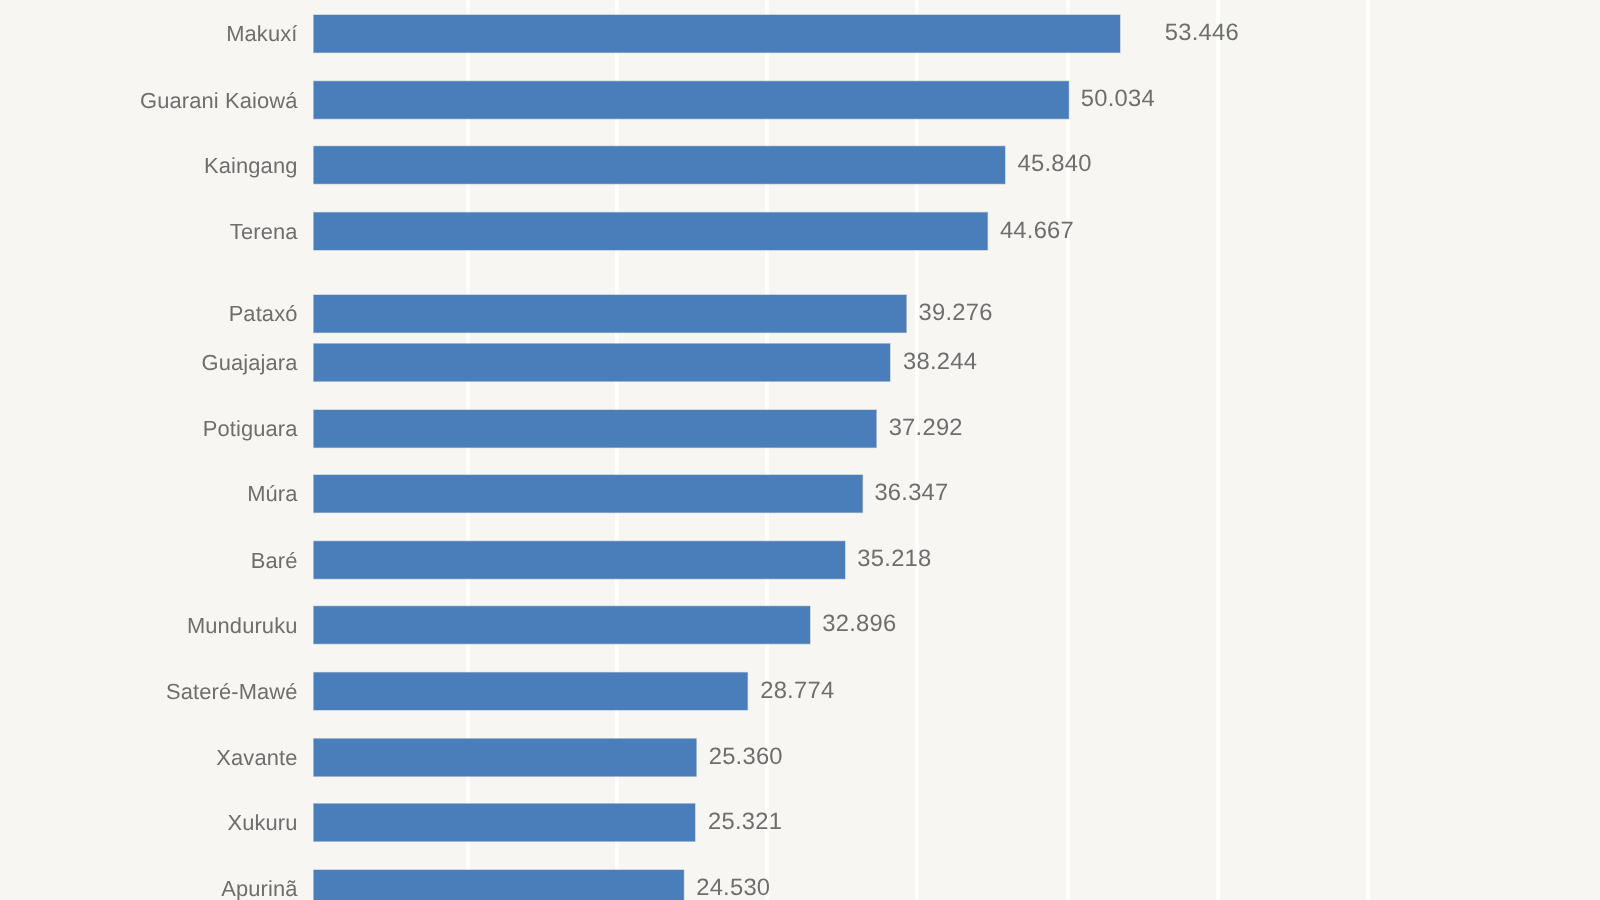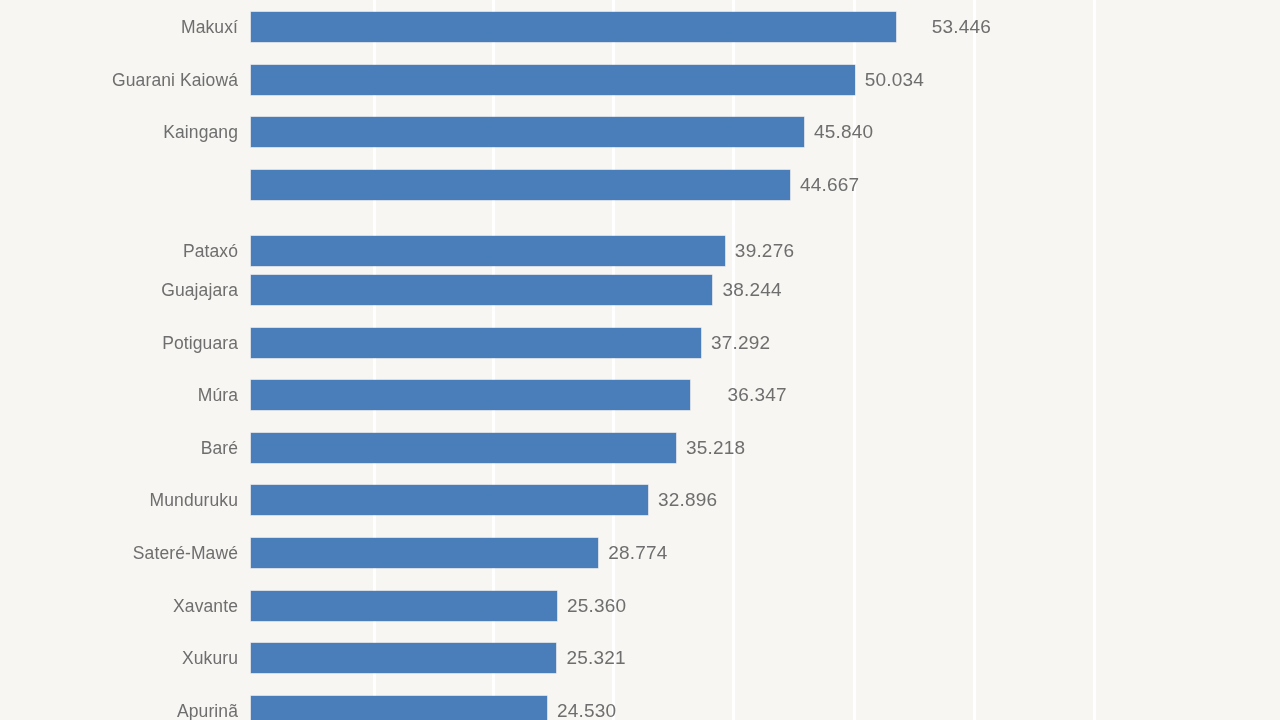--- a/index.html
+++ b/index.html
@@ -107,20 +107,21 @@
         <div class="row-label">Guarani Kaiowá</div>
         <div class="bar" style="width: 603.66px; background: rgb(74, 126, 187);"></div>
         <div class="bar-value" style="left: 864.66px;">50.034</div>
       </div>
       <div class="row" style="top: 117.2px;">
         <div class="row-label">Kaingang</div>
         <div class="bar" style="width: 553.06px; background: rgb(74, 126, 187);"></div>
         <div class="bar-value" style="left: 814.06px;">45.840</div>
       </div>
       <div class="row" style="top: 169.8px;">
+        <div class="row-label">Terena</div>
         <div class="bar" style="width: 538.907px; background: rgb(74, 126, 187);"></div>
         <div class="bar-value" style="left: 799.907px;">44.667</div>
       </div>
       <div class="row" style="top: 236px;">
         <div class="row-label">Pataxó</div>
         <div class="bar" style="width: 473.865px; background: rgb(74, 126, 187);"></div>
         <div class="bar-value" style="left: 734.865px; text-align: right;">39.276</div>
       </div>
       <div class="row" style="top: 275px;">
         <div class="row-label">Guajajara</div>
@@ -128,21 +129,21 @@
         <div class="bar-value" style="left: 722.414px;">38.244</div>
       </div>
       <div class="row" style="top: 327.6px;">
         <div class="row-label">Potiguara</div>
         <div class="bar" style="width: 449.928px; background: rgb(74, 126, 187);"></div>
         <div class="bar-value" style="left: 710.928px;">37.292</div>
       </div>
       <div class="row" style="top: 380.2px;">
         <div class="row-label">Múra</div>
         <div class="bar" style="width: 438.527px; background: rgb(74, 126, 187);"></div>
-        <div class="bar-value" style="left: 699.527px; margin-left: 28px;">36.347</div>
+        <div class="bar-value" style="left: 699.527px;">36.347</div>
       </div>
       <div class="row" style="top: 432.8px;">
         <div class="row-label">Baré</div>
         <div class="bar" style="width: 424.905px; background: rgb(74, 126, 187);"></div>
         <div class="bar-value" style="left: 685.905px;">35.218</div>
       </div>
       <div class="row" style="top: 485.4px;">
         <div class="row-label">Munduruku</div>
         <div class="bar" style="width: 396.89px; background: rgb(74, 126, 187);"></div>
         <div class="bar-value" style="left: 657.89px;">32.896</div>

